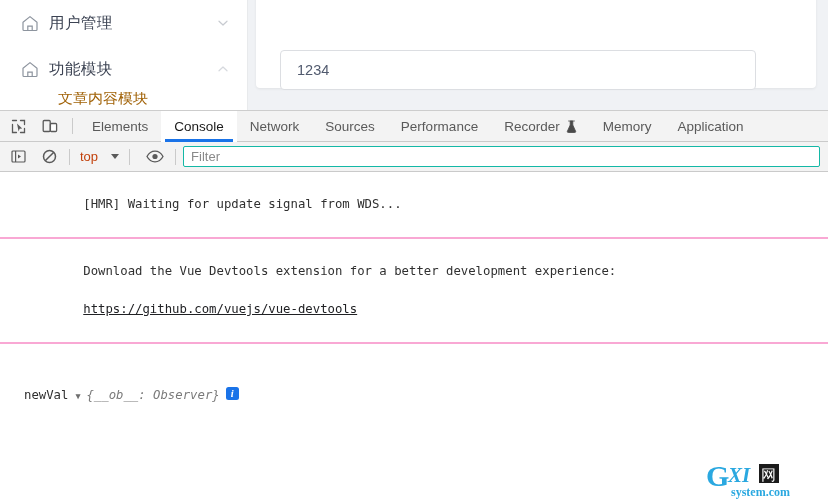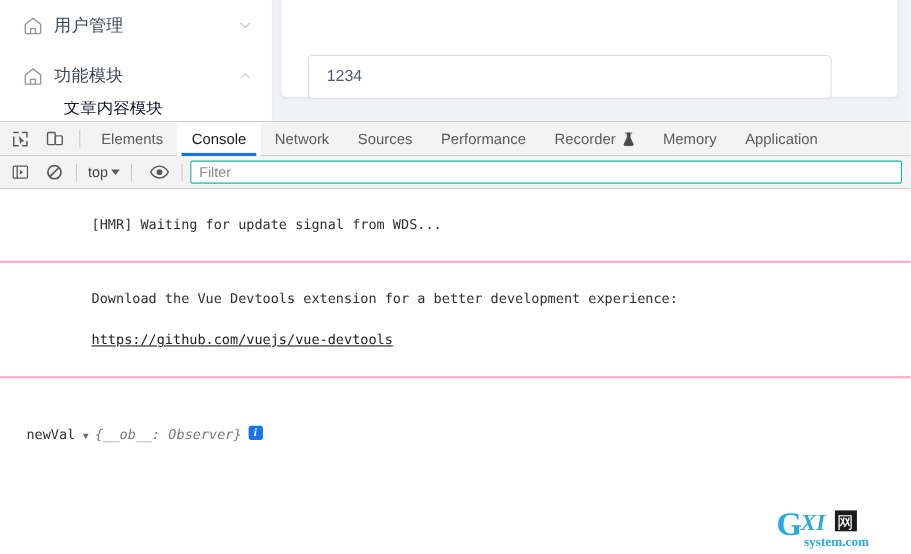--- a/index.html
+++ b/index.html
@@ -36,21 +36,21 @@
   }
   .chev { width: 14px; height: 14px; flex: 0 0 14px; opacity: .55; }
   .chev svg { display: block; }
 
   .menu-sub-clip {
     position: absolute; left: 0; top: 92px; width: 248px; height: 18px;
     overflow: hidden;
   }
   .menu-sub-text {
     position: absolute; left: 58px; top: -3px;
-    font-size: 15px; color: #0f172a; white-space: nowrap;
+    font-size: 15px; color: #a16207; white-space: nowrap;
   }
 
   .app-card {
     position: absolute; left: 256px; top: -16px; width: 560px; height: 104px;
     background: #ffffff;
     border-radius: 4px;
     box-shadow: 0 1px 3px rgba(0,0,0,.07);
   }
   .app-input {
     position: absolute; left: 24px; top: 34px; width: 476px; height: 40px;
@@ -109,22 +109,22 @@
     display: flex; align-items: center;
   }
   .tb-btn {
     width: 26px; height: 24px; margin-left: 5px;
     display: flex; align-items: center; justify-content: center;
     cursor: pointer;
   }
   .tb-btn svg { display: block; }
   .tb-sep { width: 1px; height: 16px; background: #cacaca; margin: 0 7px; }
   .ctx-select {
-    display: flex; align-items: center; gap: 3px;
-    font-size: 13px; color: #404040; cursor: pointer;
+    display: flex; align-items: center; gap: 13px;
+    font-size: 13px; color: #c2410c; cursor: pointer;
     padding: 0 3px;
   }
   .ctx-caret {
     width: 0; height: 0;
     border-left: 4.5px solid transparent; border-right: 4.5px solid transparent;
     border-top: 5.5px solid #5a5a5a;
   }
   .filter-box {
     flex: 1 1 auto; height: 21px; margin-right: 8px;
     background: #ffffff; border: 1px solid #14b8a6; border-radius: 2px;

